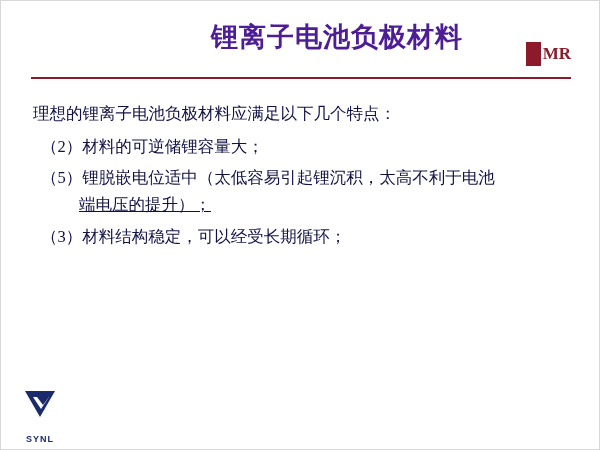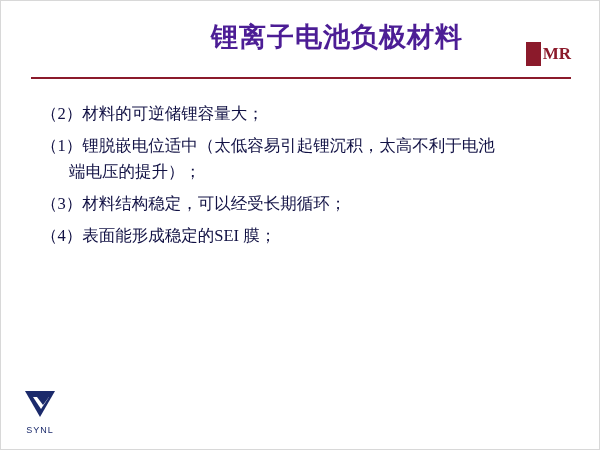--- a/index.html
+++ b/index.html
@@ -81,21 +81,22 @@
     color: #111144;
   }
   .item {
     margin: 0 0 5px 18px;
     color: #111144;
     text-indent: 0;
     padding-left: 0;
   }
   .item .cont {
     display: block;
-    margin-left: 28px;
+    margin-left: 38px;
+    text-decoration: underline;
   }
   .logo-synl {
     position: absolute;
     left: 10px;
     bottom: 14px;
     width: 58px;
     height: 46px;
     text-align: center;
   }
   .logo-synl .mark {
@@ -103,54 +104,53 @@
     width: 34px;
     height: 30px;
     margin: 0 auto;
   }
   .logo-synl .mark svg { display: block; }
   .logo-synl .txt {
     font-family: "Liberation Sans", sans-serif;
     font-size: 9px;
     color: #1b2a6b;
     letter-spacing: 1px;
-    margin-top: 6px;
+    margin-top: 15px;
+    font-weight: bold;
   }
 </style>
 </head>
 <body>
 
 <div class="slide">
 
   <div class="title">锂离子电池负极材料</div>
   <div class="title-rule"></div>
 
   <div class="logo-imr">
     <div class="block"></div>
     <div class="letters">MR</div>
   </div>
 
   <div class="body-text">
+    <p class="intro">理想的锂离子电池负极材料应满足以下几个特点：</p>
 
     <p class="item">
       <span>（2）材料的可逆储锂容量大；</span>
     </p>
 
     <p class="item">
-      <span>（1）锂脱嵌电位适中（太低容易引起锂沉积，太高不利于电池</span>
+      <span>（5）锂脱嵌电位适中（太低容易引起锂沉积，太高不利于电池</span>
       <span class="cont">端电压的提升）；</span>
     </p>
 
     <p class="item">
       <span>（3）材料结构稳定，可以经受长期循环；</span>
     </p>
 
-    <p class="item">
-      <span>（4）表面能形成稳定的SEI 膜；</span>
-    </p>
 
 
   </div>
 
   <div class="logo-synl">
     <div class="mark">
       <svg width="34" height="30" viewBox="0 0 34 30" xmlns="http://www.w3.org/2000/svg">
         <polygon points="2,2 32,2 17,28" fill="#1b2a6b"></polygon>
         <polygon points="10,8 26,8 18,20" fill="#ffffff"></polygon>
         <polygon points="14,8 26,8 20,16" fill="#1b2a6b"></polygon>

